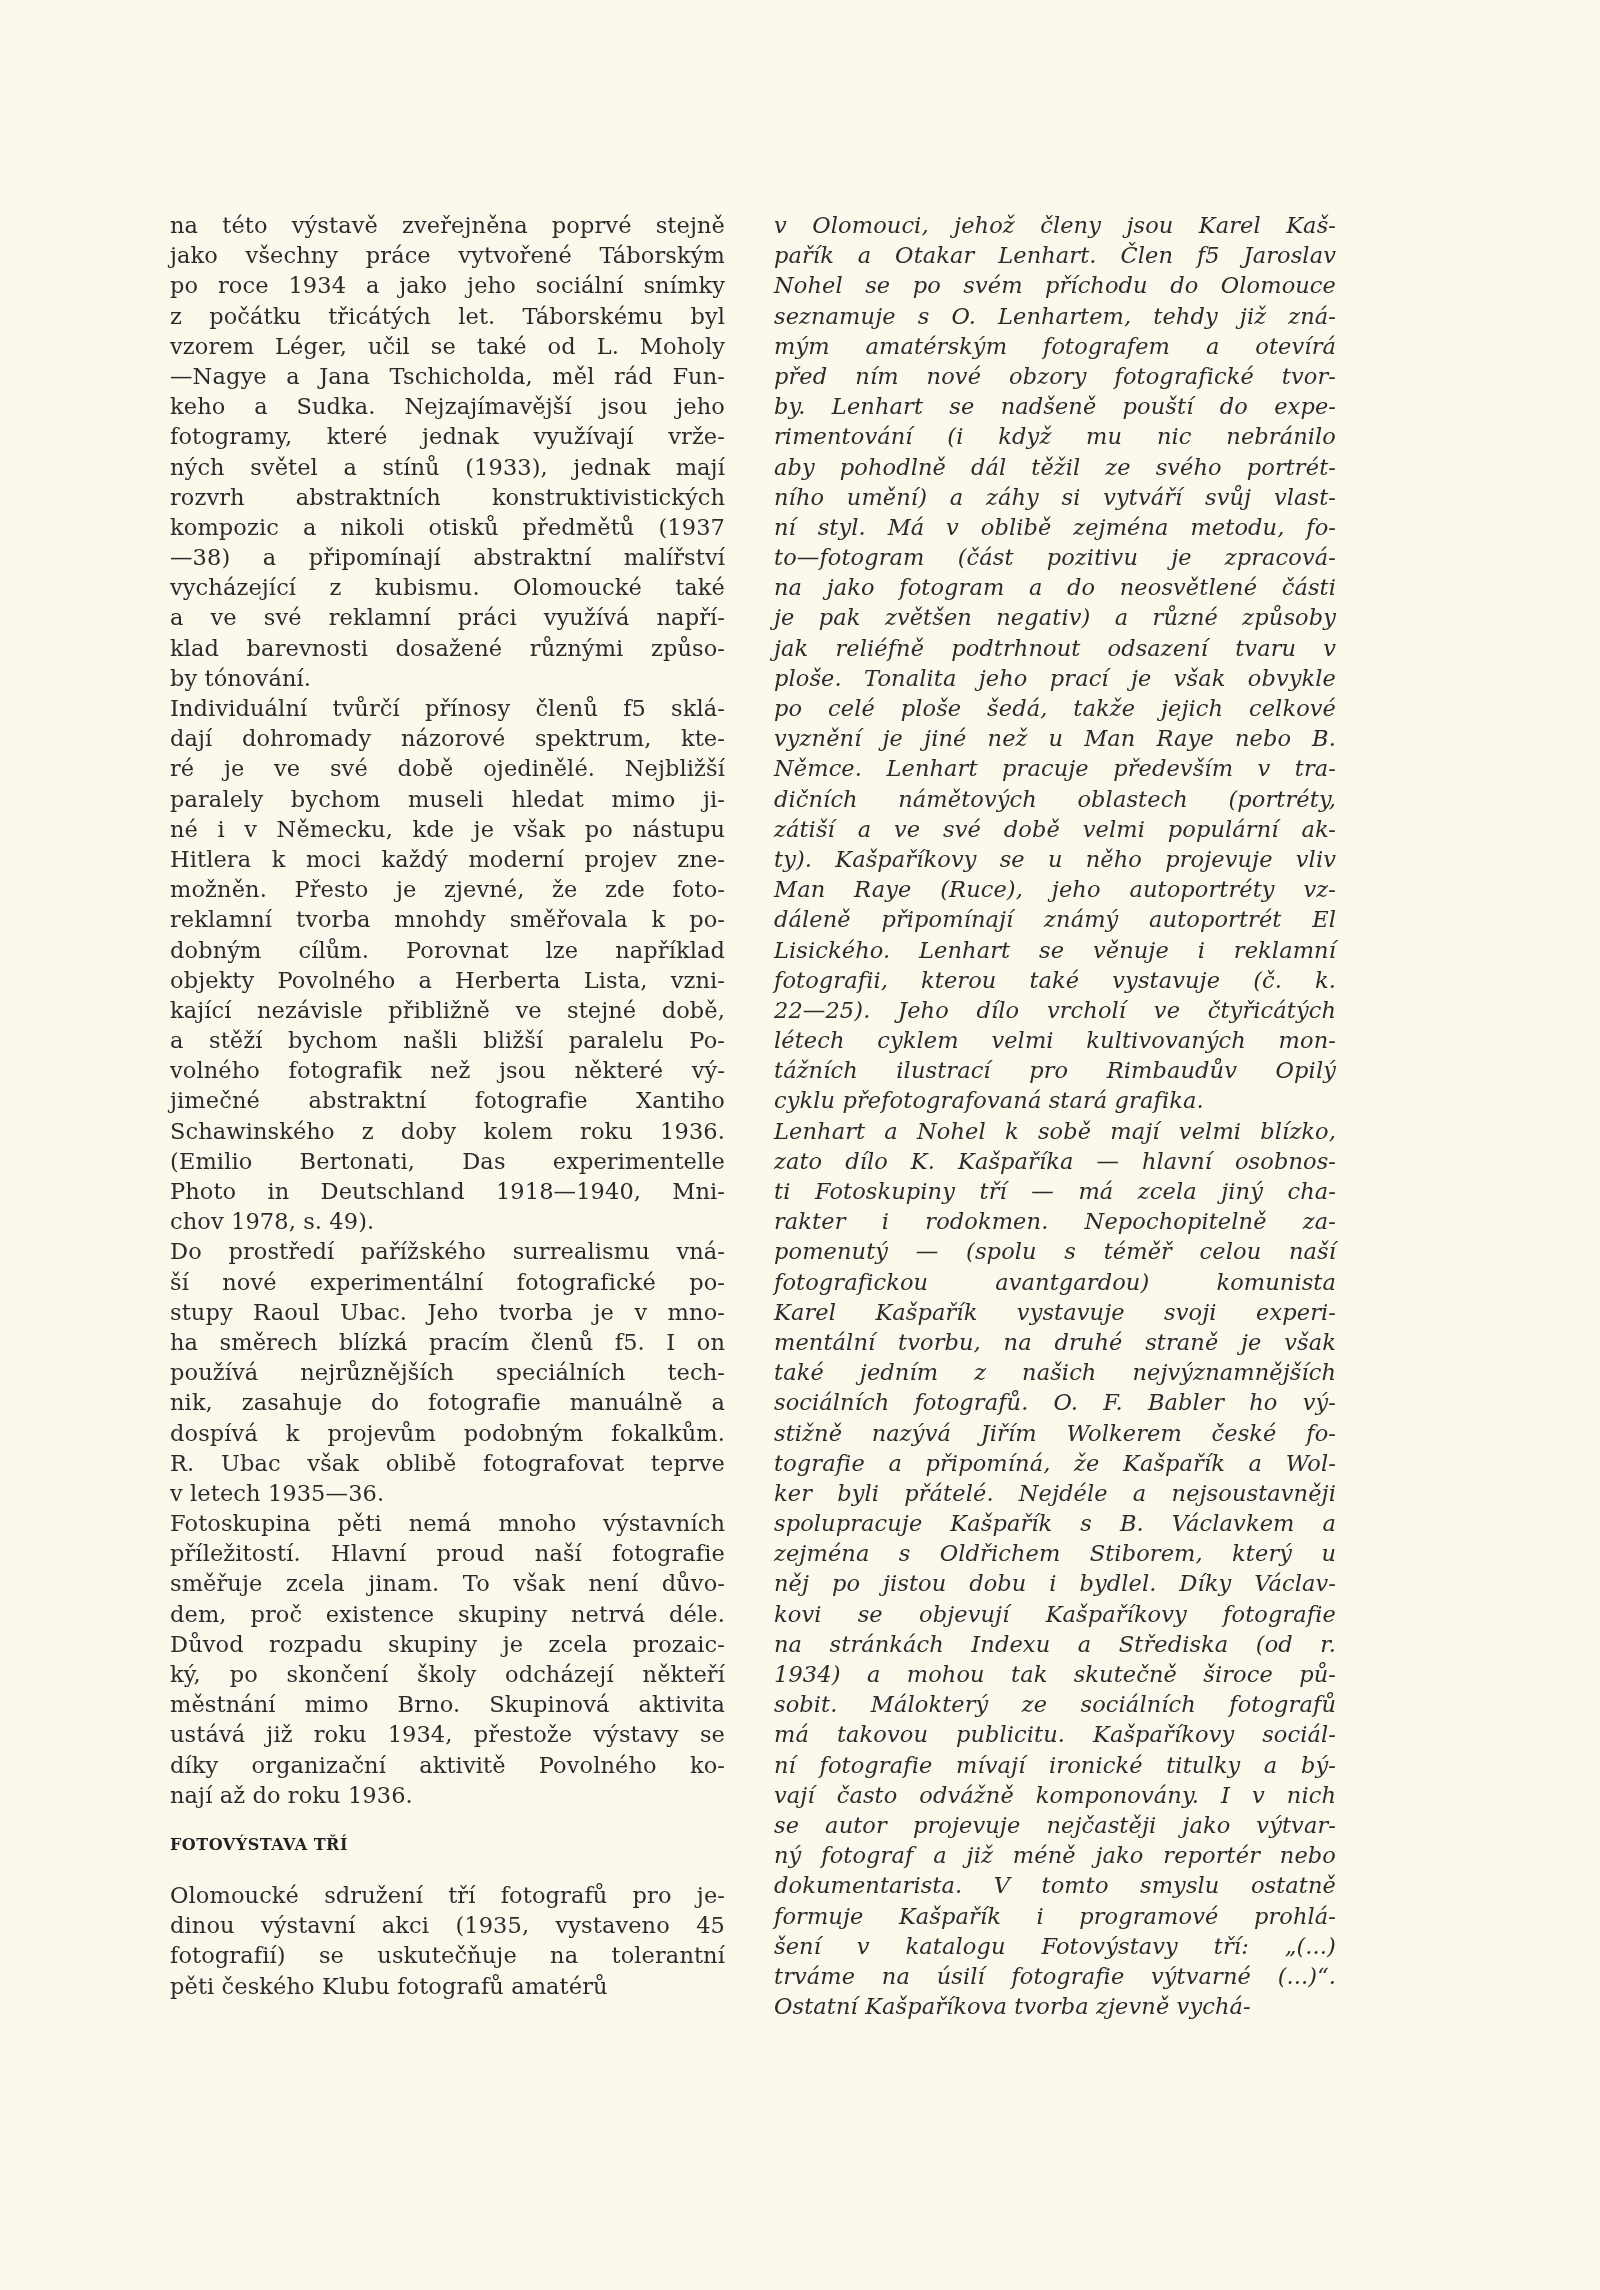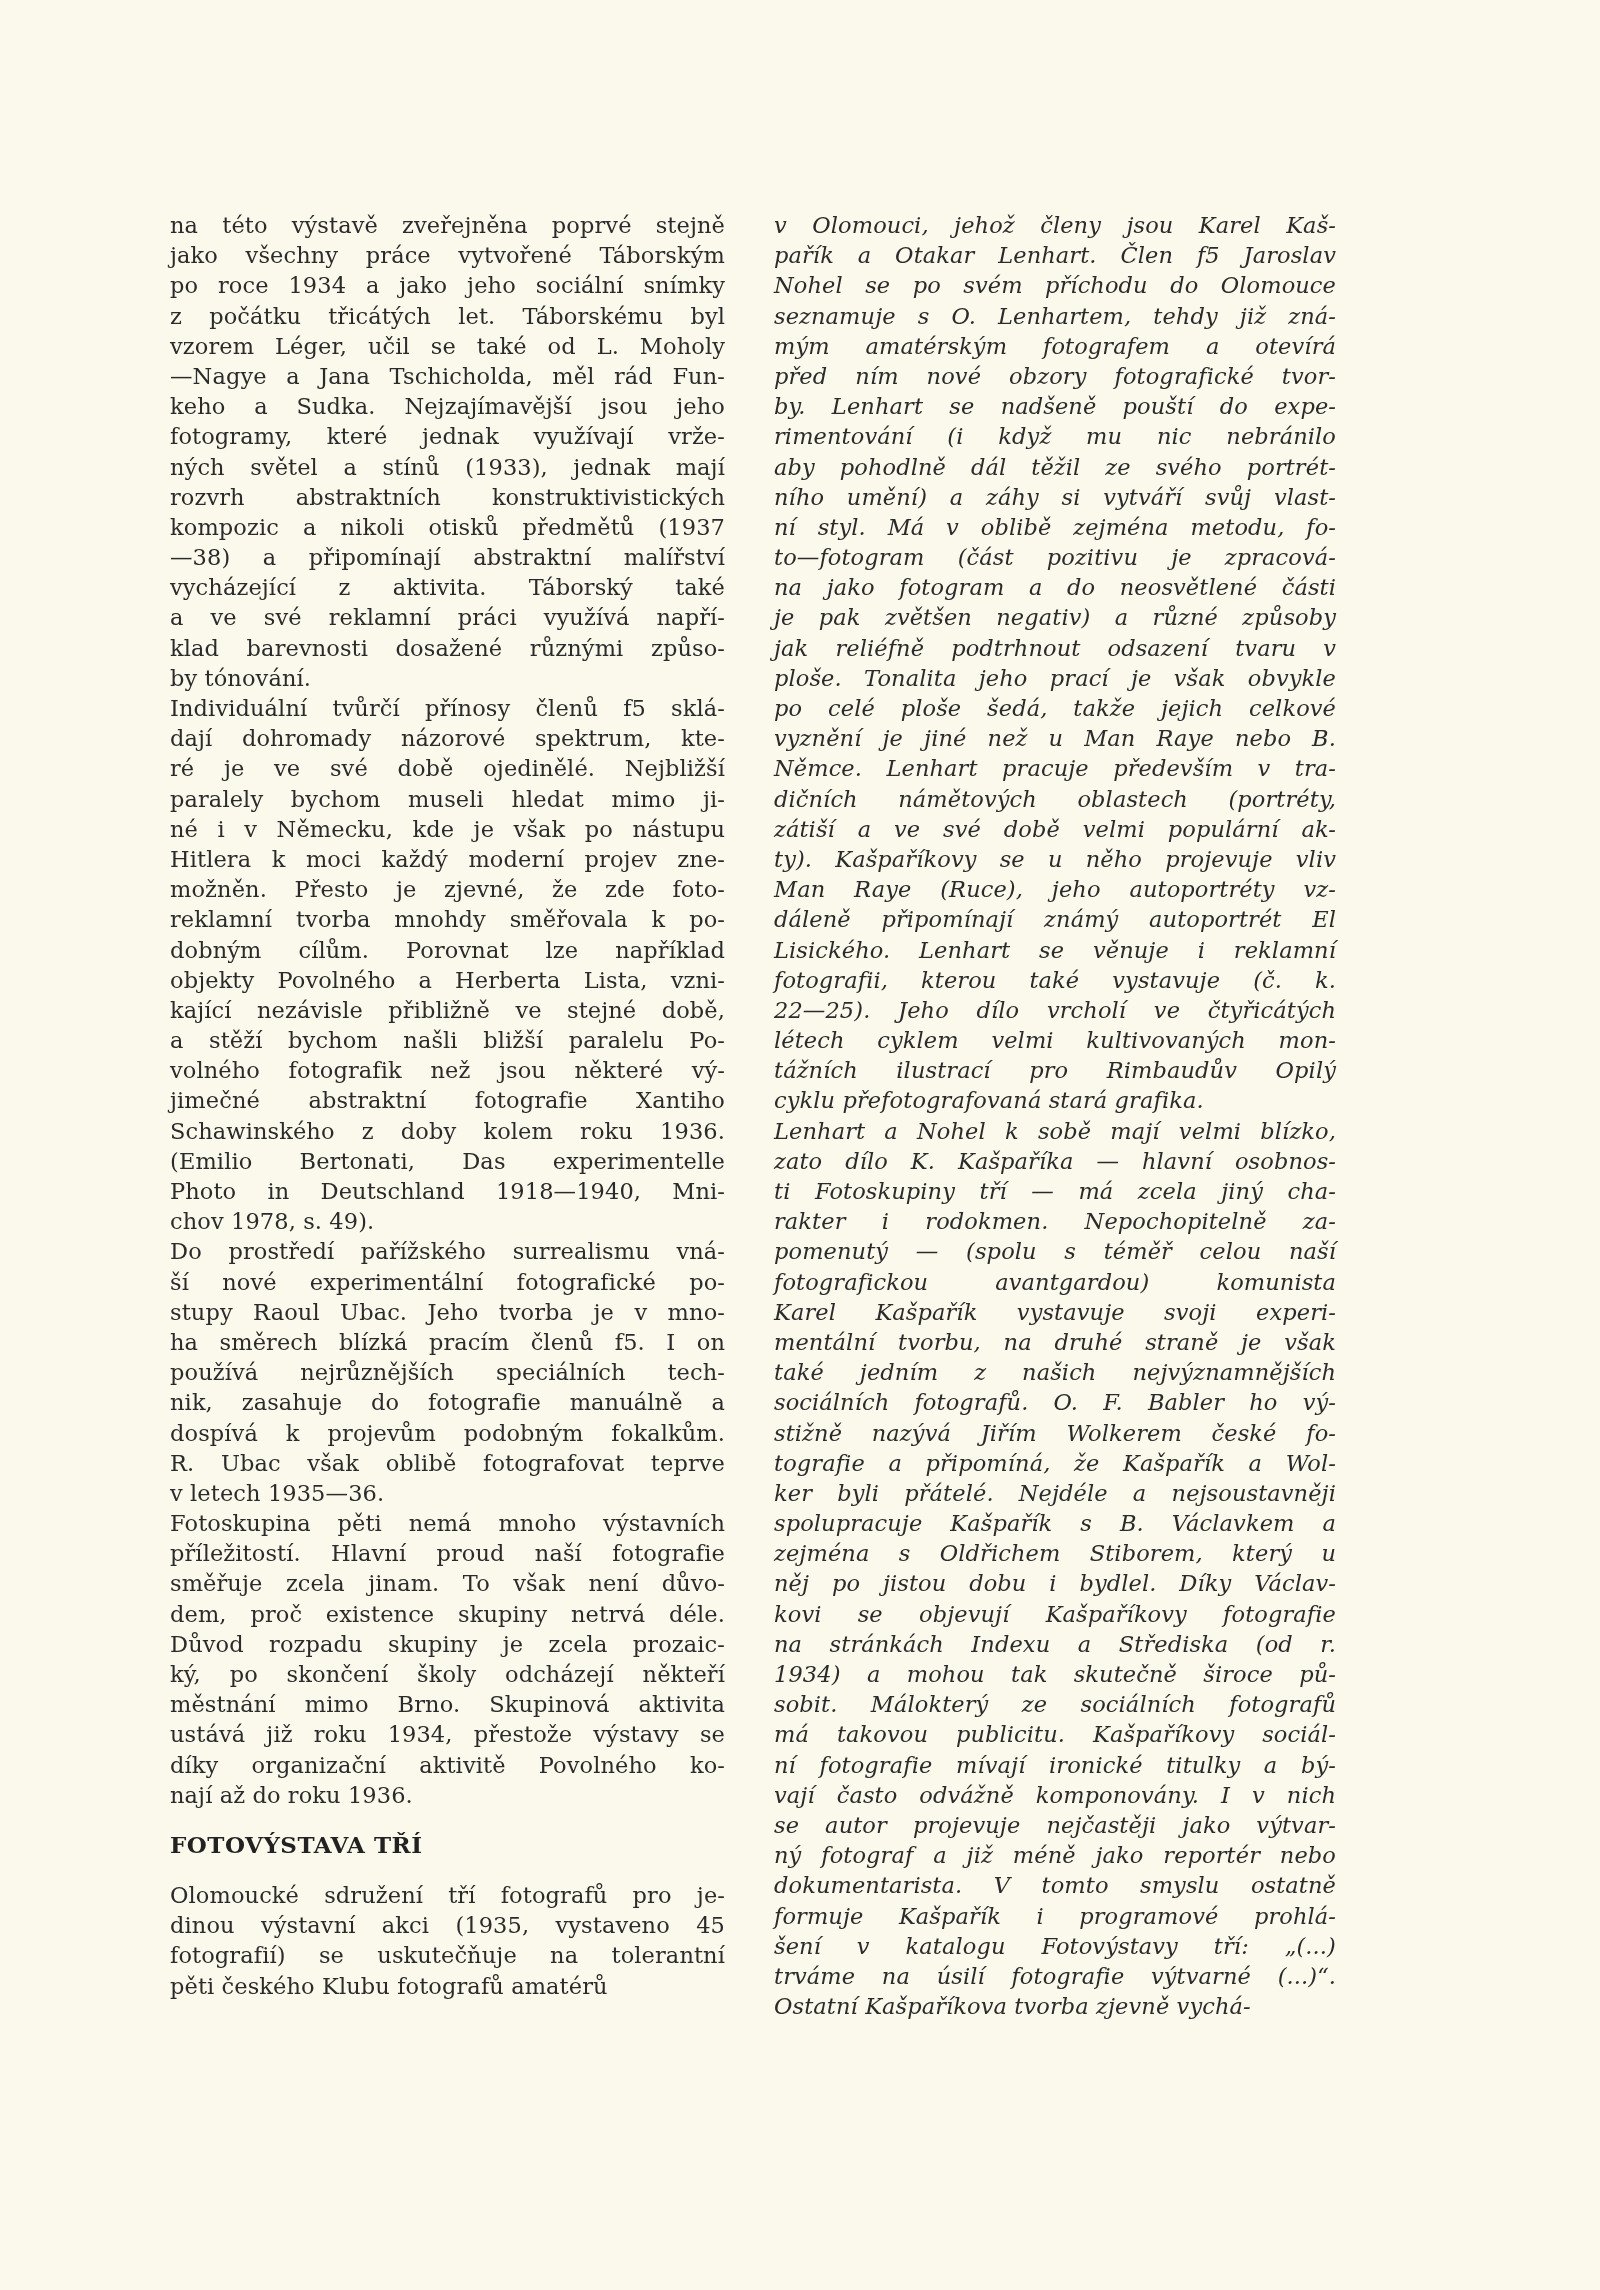--- a/index.html
+++ b/index.html
@@ -10,21 +10,21 @@
   .col { position:absolute; top:210px; }
   .col-left { left:170px; width:555px; }
   .col-right { left:774px; width:562px;font-style:italic; }
   .line {
     display:block; height:30.2px; line-height:30.2px; font-size:22.5px;
     text-align:justify; text-align-last:justify; white-space:nowrap; overflow:visible;
     letter-spacing:0.1px;
   }
   .line.last { text-align-last:left; }
   .heading {
-    display:block; font-family:"DejaVu Serif", serif; font-weight:bold; font-size:23px;
+    display:block; font-family:"DejaVu Serif", serif; font-weight:bold; font-size:16px;
     height:34px; line-height:34px; letter-spacing:0.5px; color:#222;
   }
   .gap2 { display:block; height:18px; }
 </style>
 </head>
 <body style="background: rgb(251, 249, 236); color: rgb(43, 43, 43);">
 
 <div class="col col-left">
   <div id="l-b1">
       <span class="line">na této výstavě zveřejněna poprvé stejně</span>
@@ -32,21 +32,21 @@
       <span class="line">po roce 1934 a jako jeho sociální snímky</span>
       <span class="line">z počátku třicátých let. Táborskému byl</span>
       <span class="line">vzorem Léger, učil se také od L. Moholy</span>
       <span class="line">—Nagye a Jana Tschicholda, měl rád Fun-</span>
       <span class="line">keho a Sudka. Nejzajímavější jsou jeho</span>
       <span class="line">fotogramy, které jednak využívají vrže-</span>
       <span class="line">ných světel a stínů (1933), jednak mají</span>
       <span class="line">rozvrh abstraktních konstruktivistických</span>
       <span class="line">kompozic a nikoli otisků předmětů (1937</span>
       <span class="line">—38) a připomínají abstraktní malířství</span>
-      <span class="line">vycházející z aktivita. Táborský také</span>
+      <span class="line">vycházející z kubismu. Olomoucké také</span>
       <span class="line">a ve své reklamní práci využívá napří-</span>
       <span class="line">klad barevnosti dosažené různými způso-</span>
       <span class="line last">by tónování.</span>
     </div>
   <div id="l-b2">
       <span class="line">Individuální tvůrčí přínosy členů f5 sklá-</span>
       <span class="line">dají dohromady názorové spektrum, kte-</span>
       <span class="line">ré je ve své době ojedinělé. Nejbližší</span>
       <span class="line">paralely bychom museli hledat mimo ji-</span>
       <span class="line">né i v Německu, kde je však po nástupu</span>

